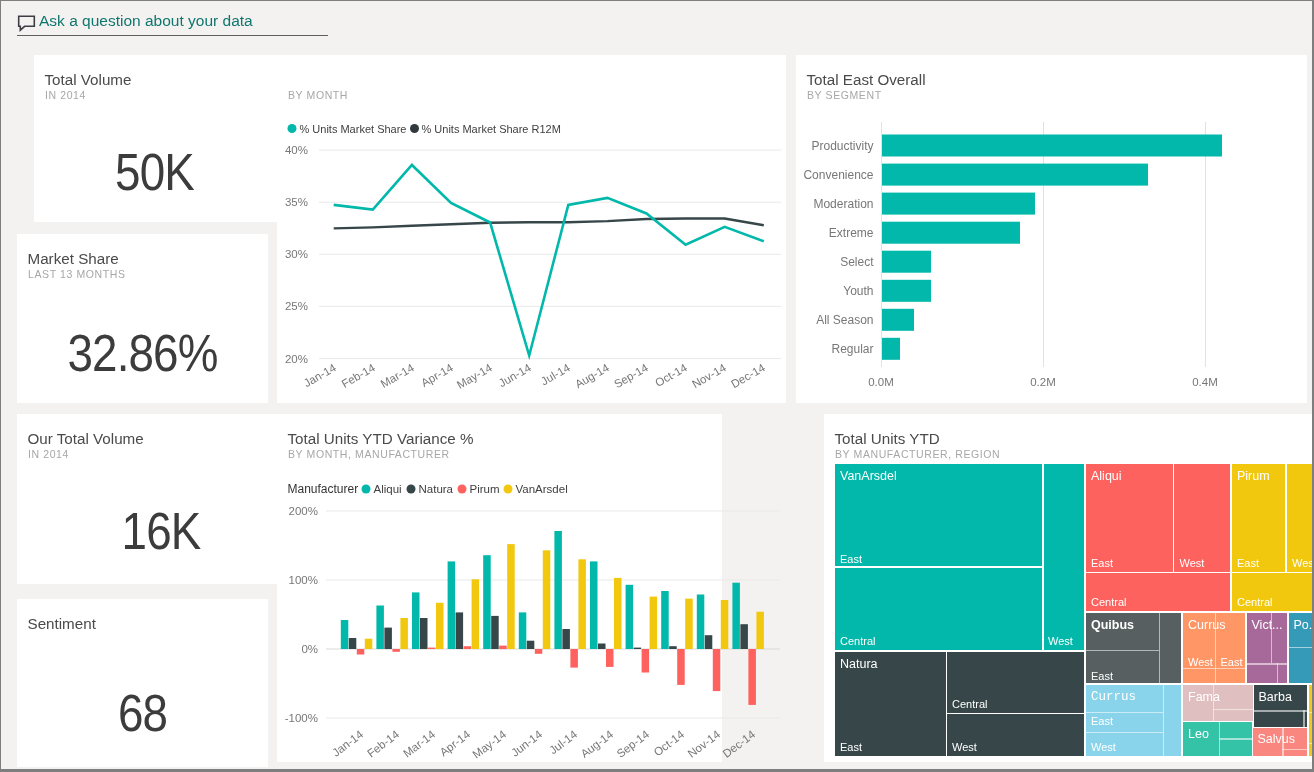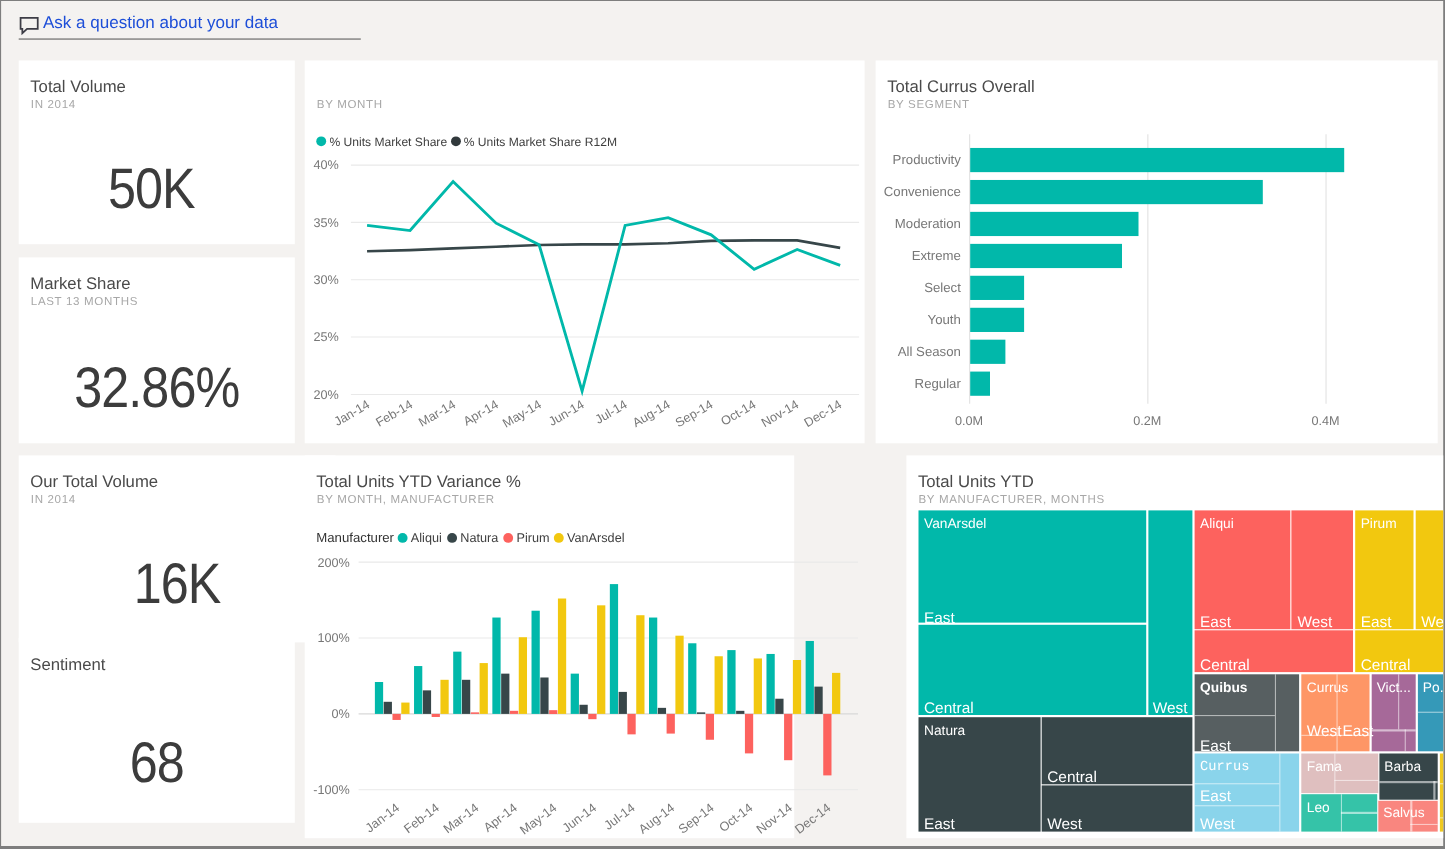--- a/index.html
+++ b/index.html
@@ -7,48 +7,48 @@
        font-family:"Liberation Sans",sans-serif;overflow:hidden;box-sizing:border-box;
        border:solid #7e7e7e;border-width:1.5px 2px 3px 1.5px;}
   .card{position:absolute;background:#ffffff;}
   .ttl{position:absolute;left:10.5px;top:15.5px;font-size:15.2px;font-weight:300;color:#4a4a4a;white-space:nowrap;}
   .sub{position:absolute;left:11px;top:33.5px;font-size:10.5px;color:#a7a7a7;letter-spacing:.6px;white-space:nowrap;}
   .big{position:absolute;left:0;right:0;text-align:center;font-size:52px;font-weight:300;color:#3c3c3c;letter-spacing:-1px;transform:scaleX(.88);}
   svg text{font-family:"Liberation Sans",sans-serif;}
   .tm{position:absolute;}
   .tm .bx{position:absolute;}
   .tm .man{position:absolute;color:#fff;font-size:12.5px;font-weight:300;white-space:nowrap;}
-  .tm .rg{position:absolute;color:#fff;font-size:14px;font-weight:300;white-space:nowrap;}
+  .tm .rg{position:absolute;color:#fff;font-size:11px;font-weight:300;white-space:nowrap;}
   .tm .ln{position:absolute;background:rgba(255,255,255,0.55);}
 </style>
 </head>
 <body>
 
 <svg style="position:absolute;left:16px;top:14px" width="20" height="17" viewBox="0 0 20 17">
   <path d="M1.7 1.2 H17.3 V11.3 H7.6 L3.3 15.2 V11.3 H1.7 Z" fill="none" stroke="#3d3d46" stroke-width="1.6"></path>
 </svg>
-<div style="position:absolute;left:38px;top:11px;font-size:15.5px;font-weight:300;color:#1d4ed8;">Ask a question about your data</div>
+<div style="position:absolute;left:38px;top:11px;font-size:15.5px;font-weight:300;color:#0f766e;">Ask a question about your data</div>
 <div style="position:absolute;left:16px;top:34px;width:311px;height:1px;background:#5f5f5f;"></div>
 
-<div class="card" style="left:16px;top:54px;width:251px;height:167px;">
+<div class="card" style="left:33px;top:54px;width:251px;height:167px;">
   <div class="ttl">Total Volume</div>
     <div class="sub">IN 2014</div>
   <div class="big" style="top:87px;margin-right:10px;">50K</div>
 </div>
 <div class="card" style="left:16px;top:233px;width:251px;height:169px;">
   <div class="ttl">Market Share</div>
     <div class="sub">LAST 13 MONTHS</div>
   <div class="big" style="top:89px;">32.86%</div>
 </div>
 <div class="card" style="left:16px;top:413px;width:288px;height:170px;">
   <div class="ttl">Our Total Volume</div>
     <div class="sub">IN 2014</div>
   <div class="big" style="top:87px;">16K</div>
 </div>
-<div class="card" style="left:16px;top:579px;width:251px;height:168px;">
+<div class="card" style="left:16px;top:598px;width:251px;height:168px;">
   <div class="ttl">Sentiment</div>
   <div class="big" style="top:84px;">68</div>
 </div>
 
 <div class="card" id="linecard" style="left:276px;top:54px;width:509px;height:348px;">
   <div class="sub">BY MONTH</div>
   <svg width="509" height="348" viewBox="0 0 509 348" style="position:absolute;left:0;top:0;">
 
     <circle cx="15" cy="73.5" r="4.5" fill="#01b8aa"></circle>
     <text x="22.5" y="77.5" font-size="11" fill="#404040">% Units Market Share</text>
@@ -85,21 +85,21 @@
       <text transform="rotate(-30 450 315)" x="450" y="315" text-anchor="end">Nov-14</text>
       <text transform="rotate(-30 489 315)" x="489" y="315" text-anchor="end">Dec-14</text>
     </g>
 
     <polyline fill="none" stroke="#374649" stroke-width="2.4" points="56.7,173.4 95.8,172.4 134.9,170.8 174,169.3 213.1,167.7 252.2,167.2 291.3,167.2 330.4,166.1 369.5,164 408.6,163.5 447.7,163.5 486.8,170.3"></polyline>
     <polyline fill="none" stroke="#01b8aa" stroke-width="2.6" points="56.7,149.9 95.8,154.6 134.9,110 174,147.9 213.1,167.5 252.2,300.5 291.3,149.9 330.4,142.9 369.5,158.5 408.6,189.8 447.7,171.8 486.8,186.3"></polyline>
   </svg>
 </div>
 
 <div class="card" id="barcard" style="left:795px;top:54px;width:511px;height:348px;">
-  <div class="ttl">Total Currus Overall</div>
+  <div class="ttl">Total East Overall</div>
   <div class="sub">BY SEGMENT</div>
   <svg width="511" height="348" viewBox="0 0 511 348" style="position:absolute;left:0;top:0;">
     <g stroke="#e2e2e2" stroke-width="1">
       <line x1="85.5" y1="67" x2="85.5" y2="312"></line>
       <line x1="247.5" y1="67" x2="247.5" y2="312"></line>
       <line x1="409.5" y1="67" x2="409.5" y2="312"></line>
     </g>
     <g fill="#01b8aa">
       <rect x="86" y="79.5" width="340" height="22"></rect>
       <rect x="86" y="108.6" width="266" height="22"></rect>
@@ -221,21 +221,21 @@
       <text transform="rotate(-37 373 322)" x="373" y="322" text-anchor="end">Sep-14</text>
       <text transform="rotate(-37 408 322)" x="408" y="322" text-anchor="end">Oct-14</text>
       <text transform="rotate(-37 444 322)" x="444" y="322" text-anchor="end">Nov-14</text>
       <text transform="rotate(-37 479 322)" x="479" y="322" text-anchor="end">Dec-14</text>
     </g>
   </svg>
 </div>
 
 <div class="card" id="treecard" style="left:823px;top:413px;width:511px;height:348px;">
   <div class="ttl">Total Units YTD</div>
-  <div class="sub">BY MANUFACTURER, MONTHS</div>
+  <div class="sub">BY MANUFACTURER, REGION</div>
   <div class="tm" style="left:0;top:0;width:511px;height:348px;">
 
     <div class="bx" style="left:11px;top:50px;width:207.4px;height:102.4px;background:#01b8aa;"></div>
     <div class="bx" style="left:11px;top:154px;width:207.4px;height:82px;background:#01b8aa;"></div>
     <div class="bx" style="left:220px;top:50px;width:40px;height:186px;background:#01b8aa;"></div>
 
     <div class="bx" style="left:11px;top:237.6px;width:110.8px;height:104.1px;background:#374649;"></div>
     <div class="bx" style="left:123.4px;top:237.6px;width:136.6px;height:61.1px;background:#374649;"></div>
     <div class="bx" style="left:123.4px;top:300.3px;width:136.6px;height:41.4px;background:#374649;"></div>
 

